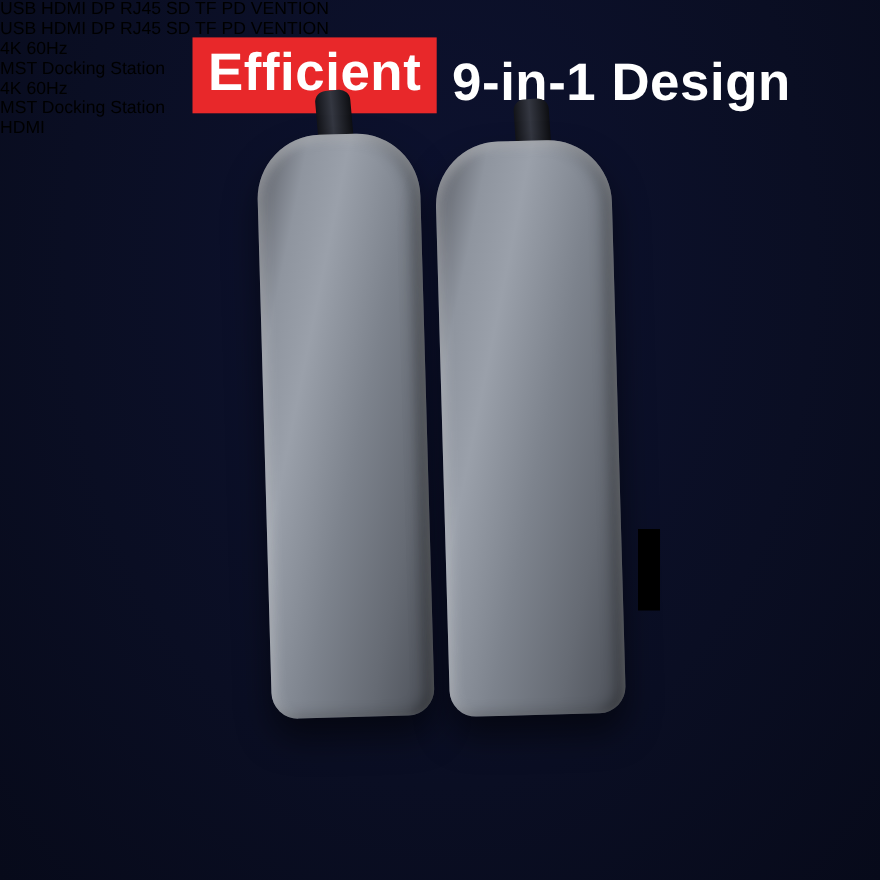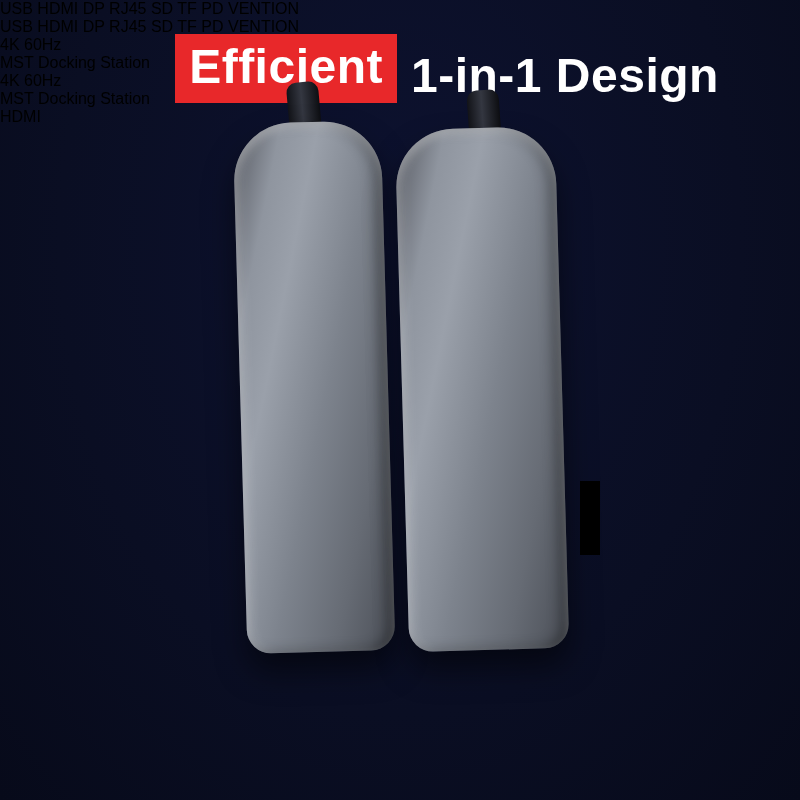--- a/index.html
+++ b/index.html
@@ -105,21 +105,21 @@
   .lines .dash { stroke-dasharray:7 5; }
 </style>
 </head>
 <body>
 
 <div class="canvas">
 
   
   <div class="title-row">
     <span class="title-highlight">Efficient</span>
-    <span>1-in-1 Design</span>
+    <span>9-in-1 Design</span>
   </div>
 
   
   <div class="cable cable-l"></div>
   <div class="cable cable-r"></div>
 
   
   <div class="device device-l"></div>
   <div class="device device-r"></div>
   <div class="foot foot-l"></div>

